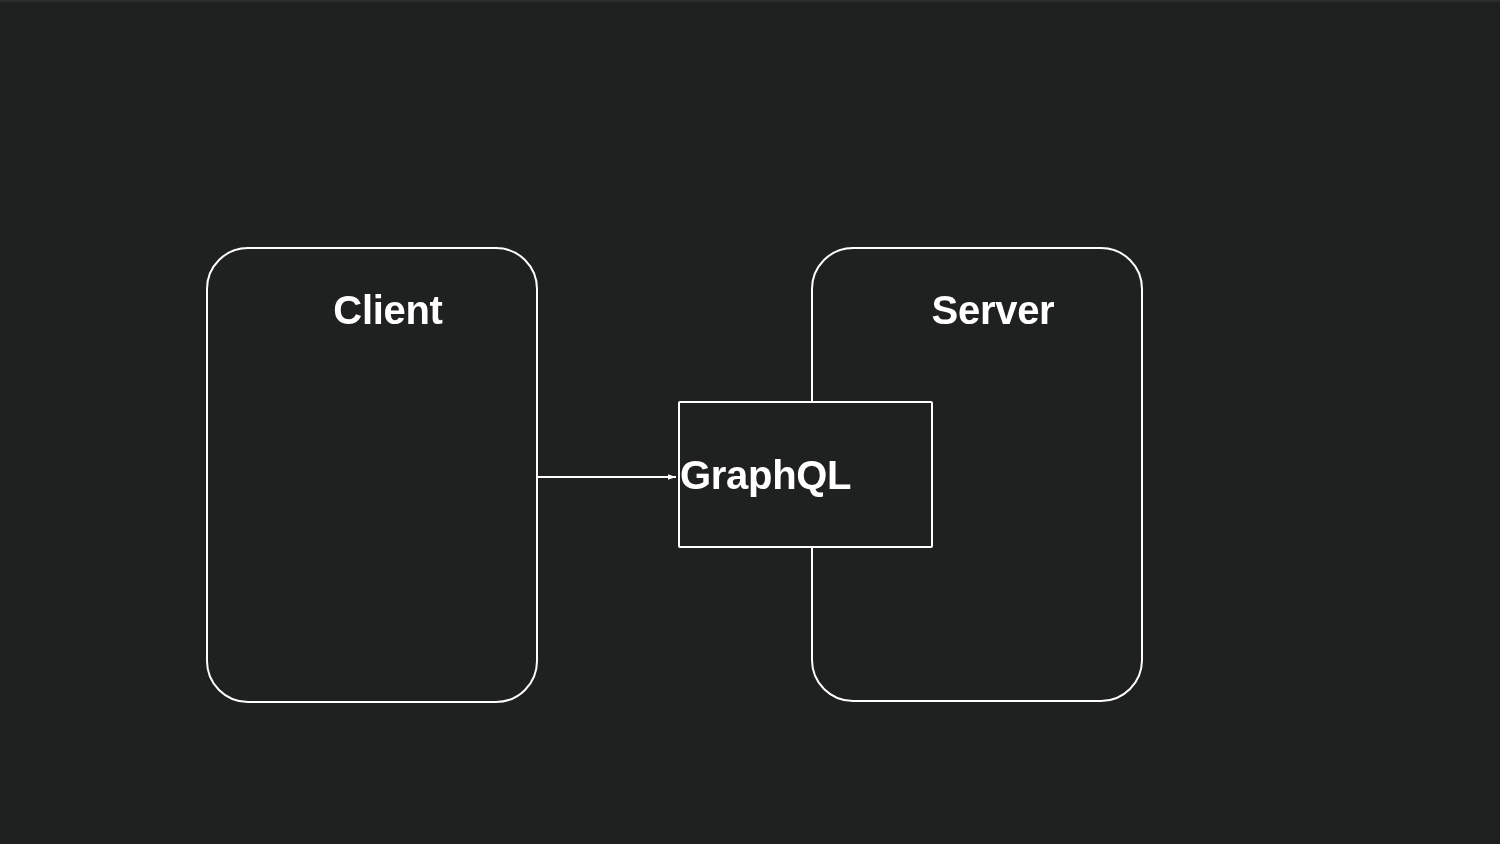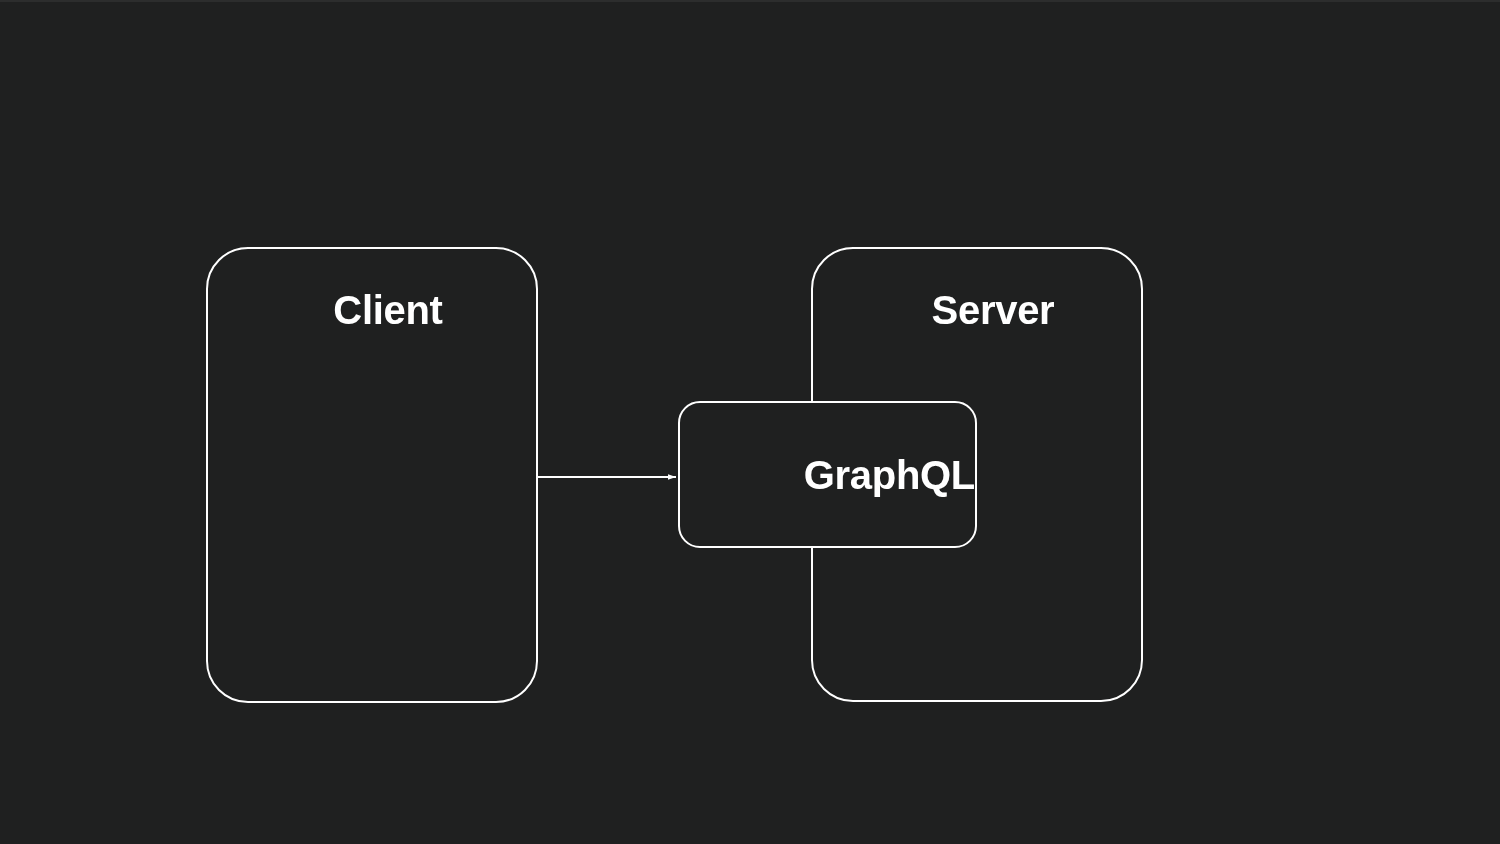--- a/index.html
+++ b/index.html
@@ -42,27 +42,27 @@
     left: 811px;
     top: 247px;
     width: 332px;
     height: 455px;
     border-radius: 42px;
     text-align: right;
   }
   #graphql-box {
     left: 678px;
     top: 401px;
-    width: 299px;
+    width: 255px;
     height: 147px;
-    border-radius: 22px;
+    border-radius: 2px;
     z-index: 5;
     display: flex;
     align-items: center;
-    justify-content: flex-end;
+    justify-content: flex-start;
   }
   .node-label {
     color: #ffffff;
     font-family: "Liberation Sans", sans-serif;
     font-weight: bold;
     font-size: 40px;
     line-height: 1;
     letter-spacing: -0.3px;
     white-space: nowrap;
     -webkit-font-smoothing: antialiased;

